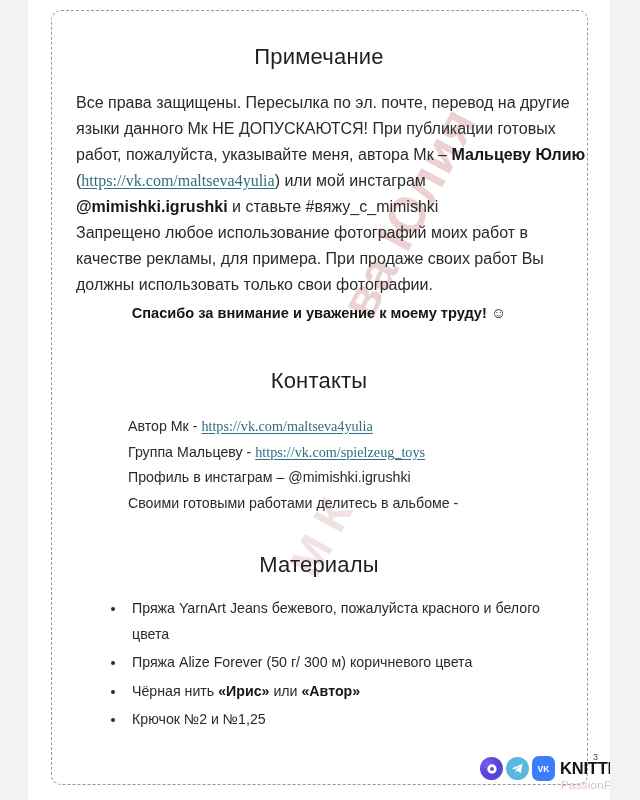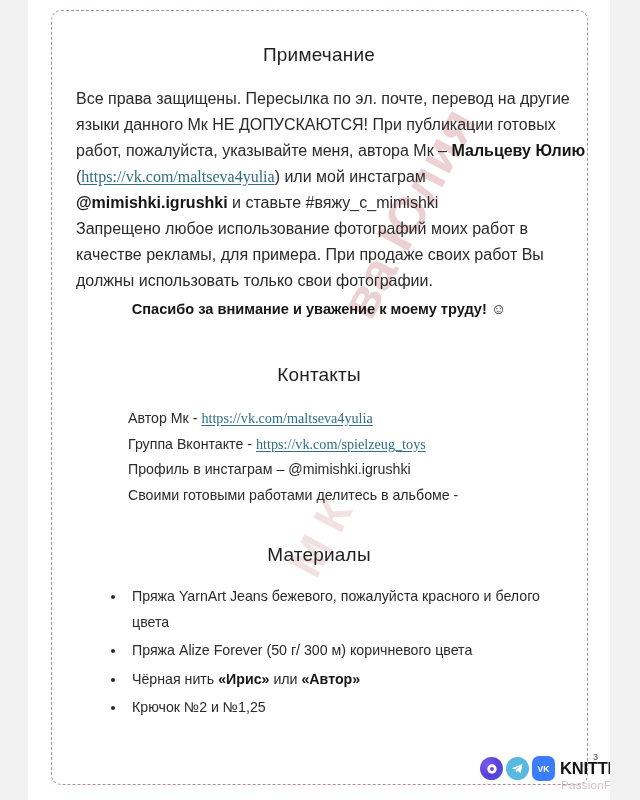--- a/index.html
+++ b/index.html
@@ -43,21 +43,21 @@
   #content {
     position: absolute;
     left: 48px;
     top: 0;
     width: 486px;
     height: 800px;
     box-sizing: border-box;
   }
 
   .sec-title {
-    font-size: 19px;
+    font-size: 22px;
     color: #1f1f1f;
     text-align: center;
     font-weight: normal;
     letter-spacing: .2px;
   }
   #title-primechanie { margin: 44px 0 0 0; }
   #title-kontakty    { margin: 42px 0 0 0; }
   #title-materialy   { margin: 36px 0 0 0; }
 
   .para {
@@ -209,21 +209,21 @@
       <span class="ln">качестве рекламы, для примера. При продаже своих работ Вы</span>
       <span class="ln">должны использовать только свои фотографии.</span>
     </div>
 
     <div id="thanks-line"><span>Спасибо за внимание и уважение к моему труду!</span> <span class="smiley">☺</span></div>
 
     <h1 class="sec-title" id="title-kontakty">Контакты</h1>
 
     <ul id="contacts-list">
       <li><span>Автор Мк - </span><a class="lnk" href="#">https://vk.com/maltseva4yulia</a></li>
-      <li><span>Группа Вконтакте - </span><a class="lnk" href="#">https://vk.com/spielzeug_toys</a></li>
+      <li><span>Группа Мальцеву - </span><a class="lnk" href="#">https://vk.com/spielzeug_toys</a></li>
       <li>Профиль в инстаграм – @mimishki.igrushki</li>
       <li>Своими готовыми работами делитесь в альбоме -</li>
     </ul>
 
     <h1 class="sec-title" id="title-materialy">Материалы</h1>
 
     <ul id="materials-list">
       <li>Пряжа YarnArt Jeans бежевого, пожалуйста красного и белого цвета</li>
       <li>Пряжа Alize Forever (50 г/ 300 м) коричневого цвета</li>
       <li><span>Чёрная нить </span><span class="b">«Ирис»</span><span> или </span><span class="b">«Автор»</span></li>

